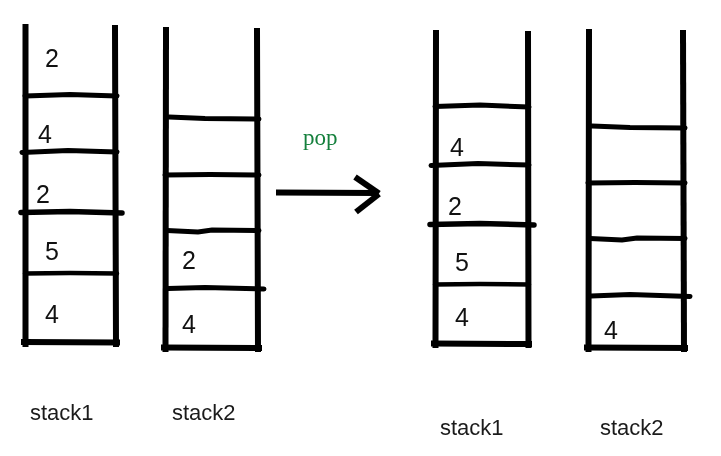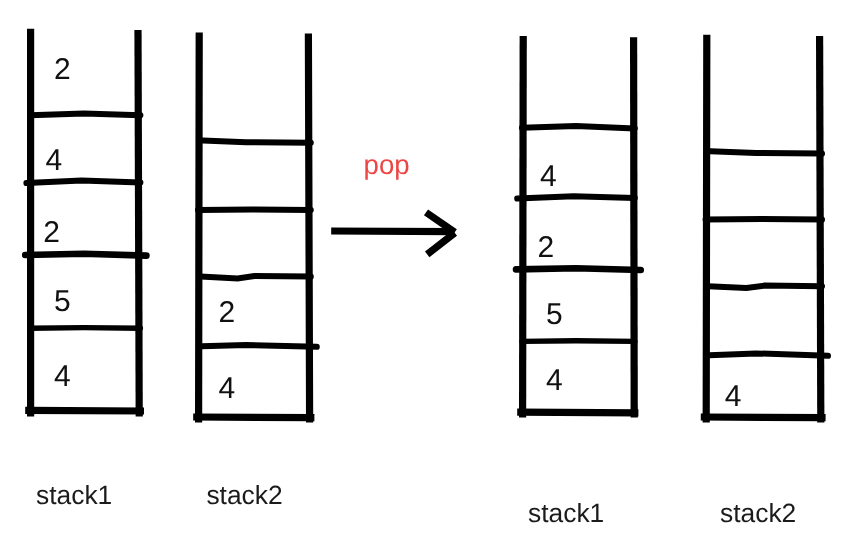--- a/index.html
+++ b/index.html
@@ -39,23 +39,23 @@
   .stack-label {
     position: absolute;
     font-family: "Liberation Sans", sans-serif;
     font-size: 22px;
     color: #1b1b1b;
     line-height: 1;
     white-space: nowrap;
   }
   .op-label {
     position: absolute;
-    font-family: Liberation Sans, sans-serif;
+    font-family: Liberation Serif, serif;
     font-size: 23px;
-    color: #ef4444;
+    color: #15803d;
     line-height: 1;
     white-space: nowrap;
     text-align: center;
   }
   .arrow-wrap {
     position: absolute;
   }
 </style>
 </head>
 <body>

